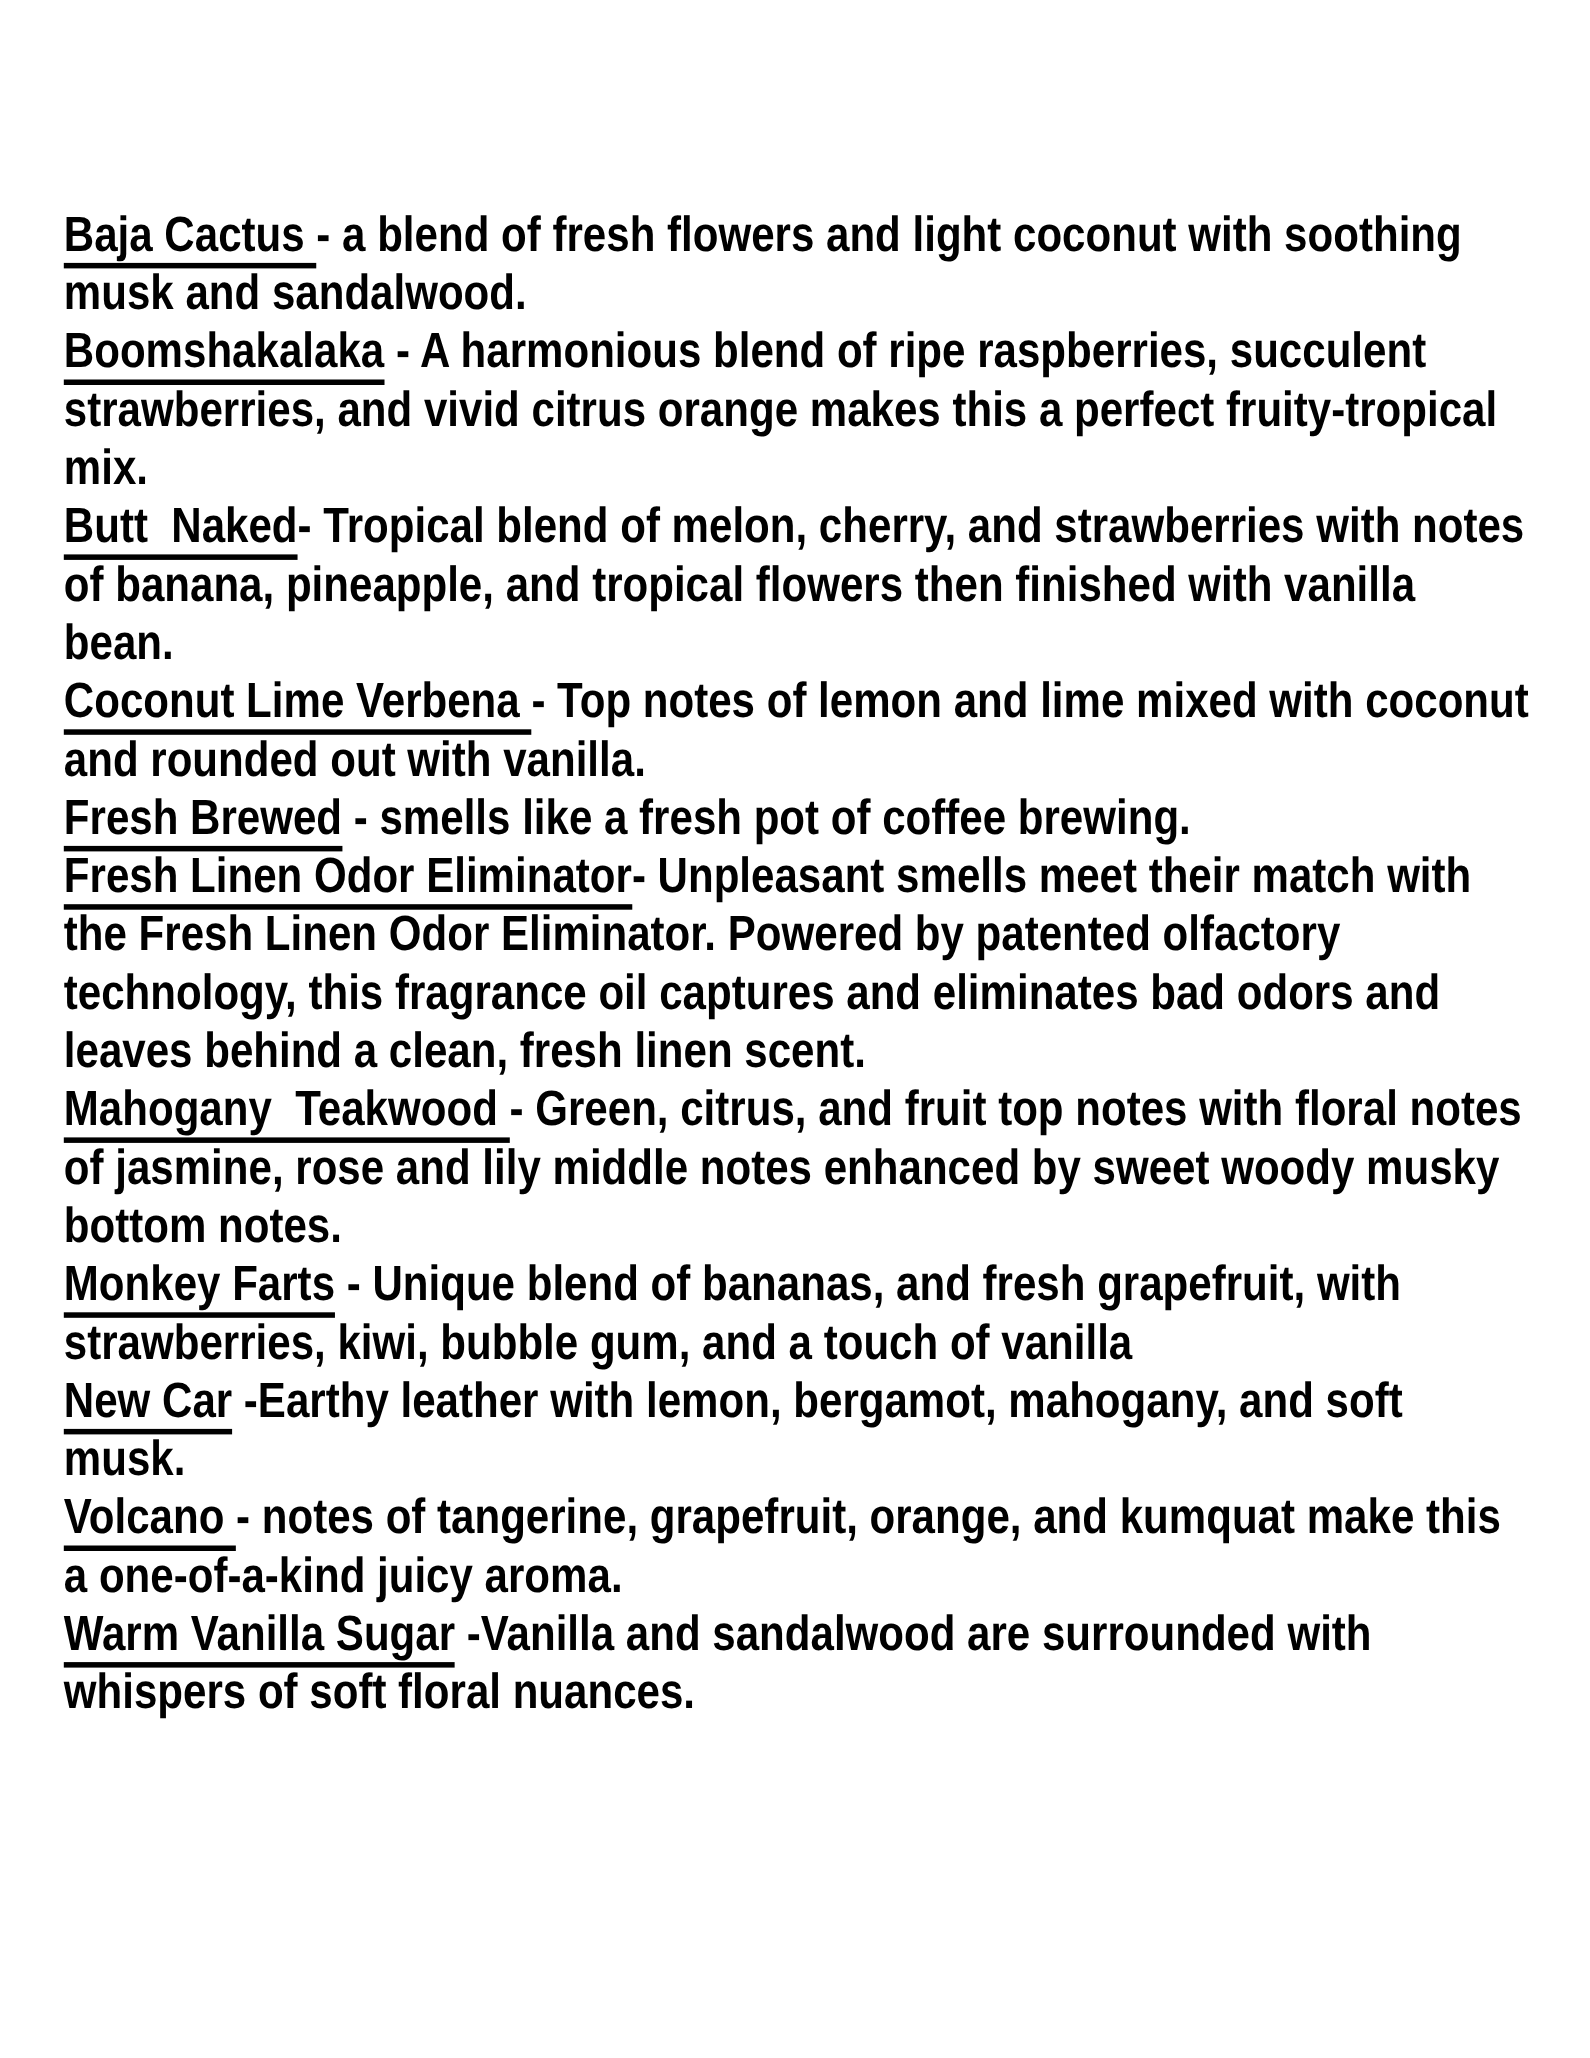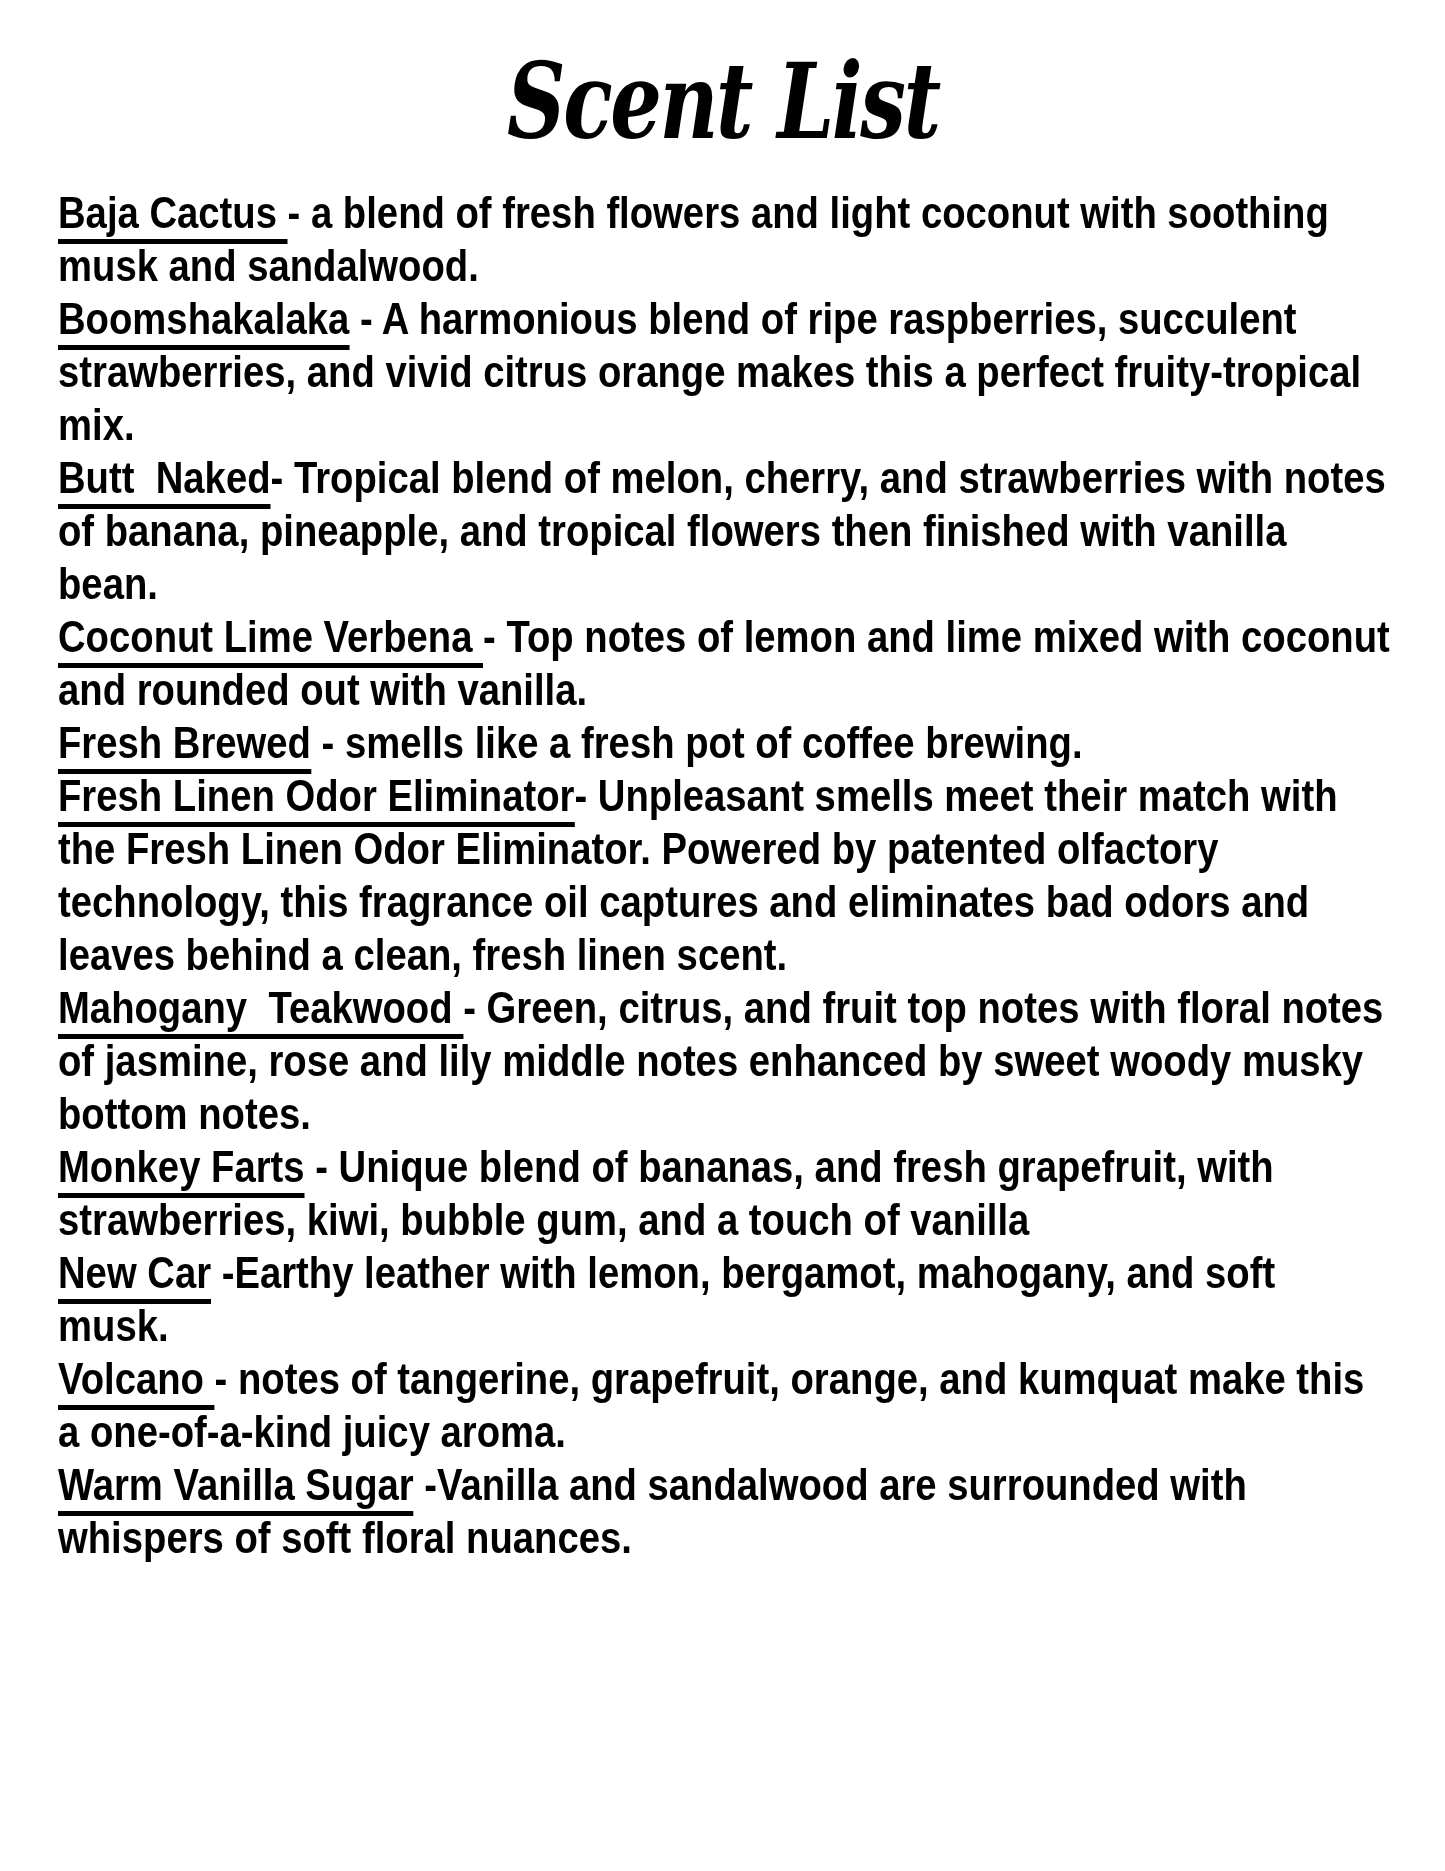--- a/index.html
+++ b/index.html
@@ -51,23 +51,20 @@
     border-bottom: 5px solid #000000;
     padding-bottom: 1px;
   }
   .scent-desc { white-space: normal; }
 </style>
 </head>
 <body>
 
 <div class="page">
 
-  <div class="title-row">
-    <div class="page-title">Scent List</div>
-  </div>
 
   <div class="scent-list">
     <p><span class="scent-name">Baja Cactus </span><span class="scent-desc">- a blend of fresh flowers and light coconut with soothing musk and sandalwood.</span></p>
     <p><span class="scent-name">Boomshakalaka</span><span class="scent-desc"> - A harmonious blend of ripe raspberries, succulent strawberries, and vivid citrus orange makes this a perfect fruity-tropical mix.</span></p>
     <p><span class="scent-name">Butt  Naked</span><span class="scent-desc">- Tropical blend of melon, cherry, and strawberries with notes of banana, pineapple, and tropical flowers then finished with vanilla bean.</span></p>
     <p><span class="scent-name">Coconut Lime Verbena </span><span class="scent-desc">- Top notes of lemon and lime mixed with coconut and rounded out with vanilla.</span></p>
     <p><span class="scent-name">Fresh Brewed</span><span class="scent-desc"> - smells like a fresh pot of coffee brewing.</span></p>
     <p><span class="scent-name">Fresh Linen Odor Eliminator</span><span class="scent-desc">- Unpleasant smells meet their match with the Fresh Linen Odor Eliminator. Powered by patented olfactory technology, this fragrance oil captures and eliminates bad odors and leaves behind a clean, fresh linen scent.</span></p>
     <p><span class="scent-name">Mahogany  Teakwood </span><span class="scent-desc">- Green, citrus, and fruit top notes with floral notes of jasmine, rose and lily middle notes enhanced by sweet woody musky bottom notes.</span></p>
     <p><span class="scent-name">Monkey Farts</span><span class="scent-desc"> - Unique blend of bananas, and fresh grapefruit, with strawberries, kiwi, bubble gum, and a touch of vanilla</span></p>

